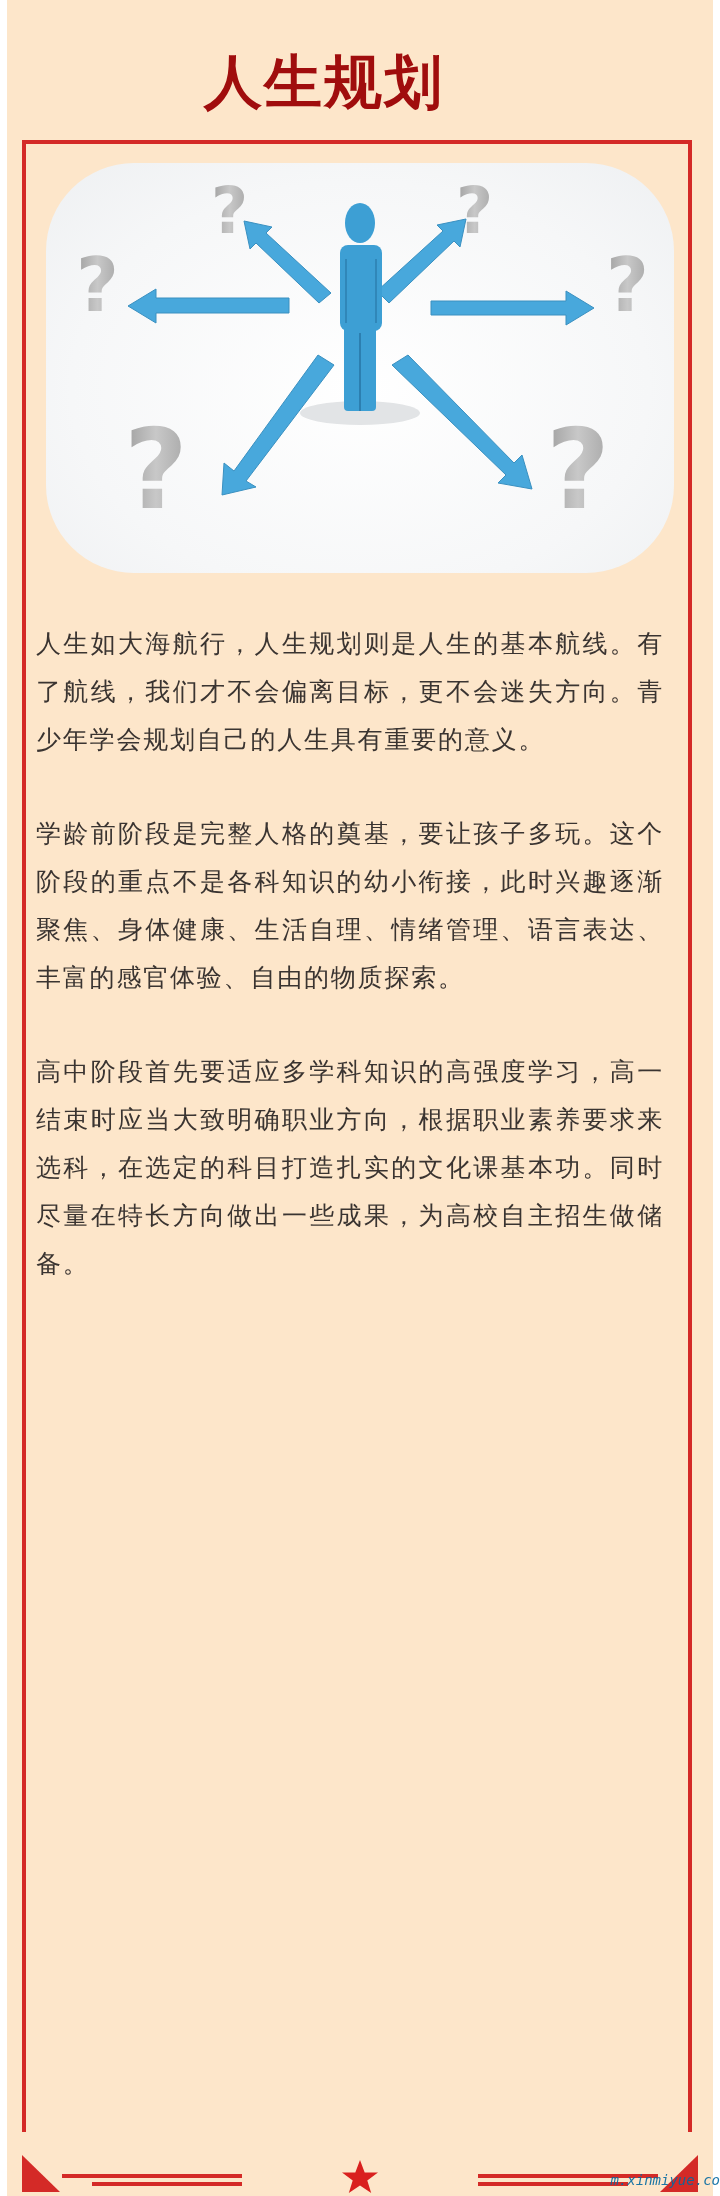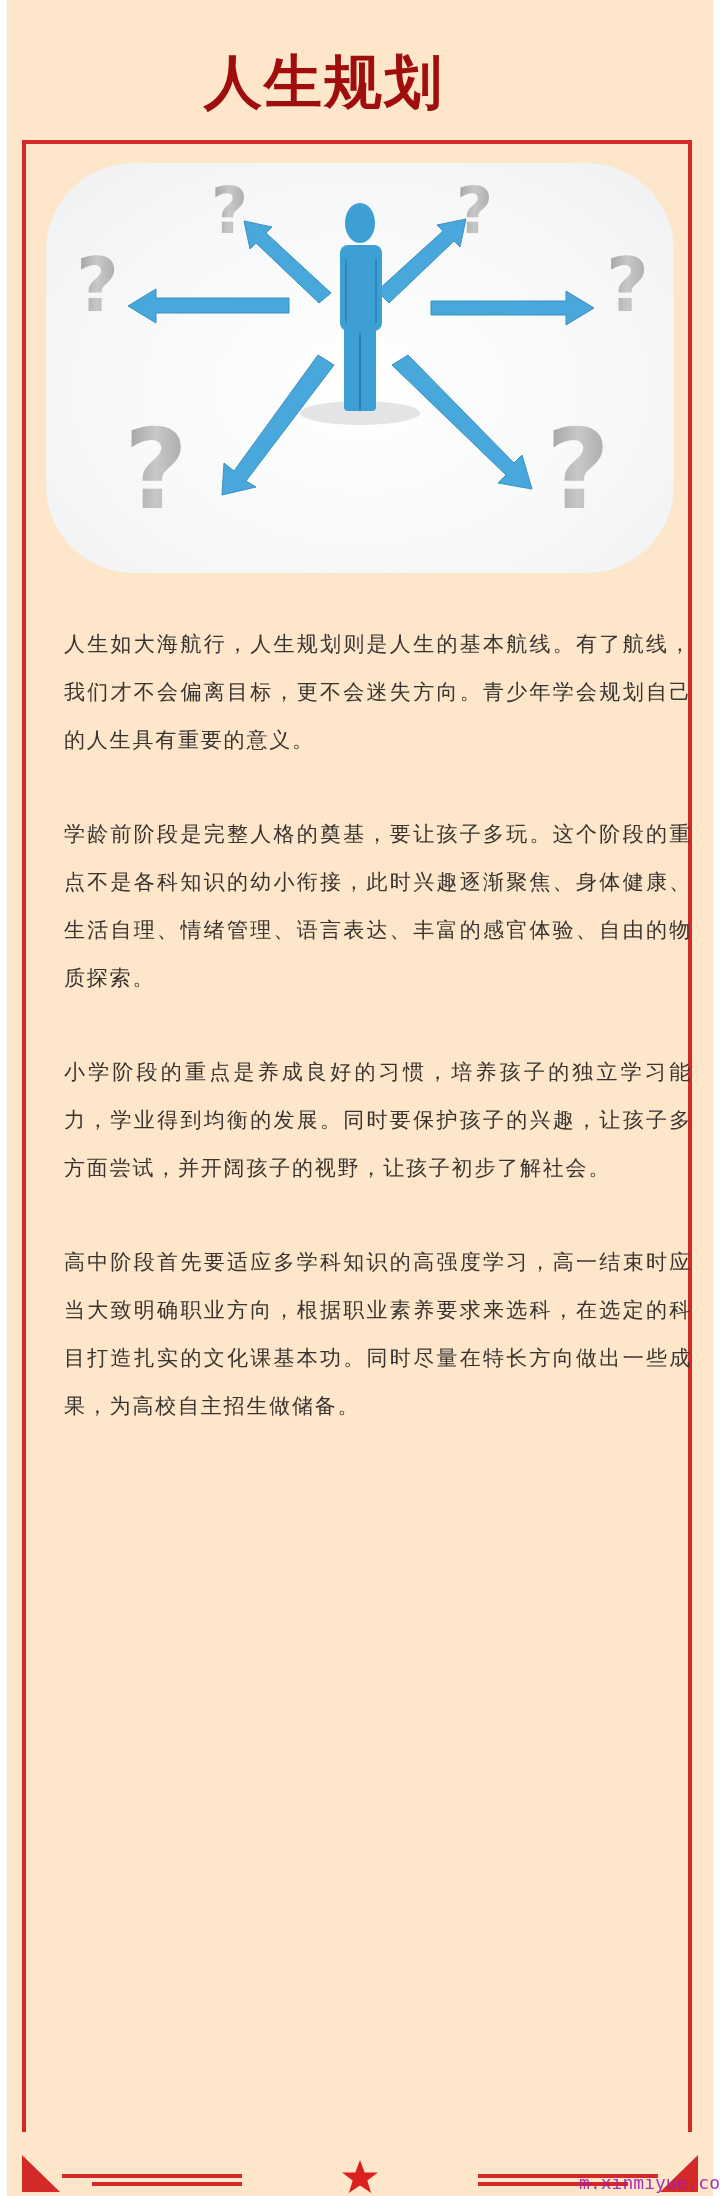--- a/index.html
+++ b/index.html
@@ -22,29 +22,29 @@
     border-top: 4px solid #d42a27; border-left: 4px solid #d42a27; border-right: 4px solid #d42a27;
     box-sizing: border-box;
   }
   .hero {
     position: absolute; left: 46px; top: 163px; width: 628px; height: 410px;
     border-radius: 88px; overflow: hidden;
     background: radial-gradient(ellipse at 50% 55%, #ffffff 0%, #f6f7f8 65%, #eef0f2 100%);
   }
   .hero svg { width: 100%; height: 100%; display: block; }
   .content {
-    position: absolute; left: 64px; top: 620px; width: 628px;
-    color: #3a3431; font-size: 21px; line-height: 48px;
+    position: absolute; left: 36px; top: 620px; width: 628px;
+    color: #3a3431; font-size: 25px; line-height: 48px;
     letter-spacing: 1.8px;
   }
   .content p { margin: 0 0 46px 0; text-align: justify; }
   .bottom-deco { position: absolute; left: 0; top: 2130px; width: 720px; height: 66px; }
   .watermark {
-    position: absolute; right: 0; top: 2172px; color: #a21caf; opacity: 0.9;
-    font-family: "DejaVu Sans Mono", "Liberation Mono", monospace; font-size: 18px;
+    position: absolute; right: 0; top: 2172px; color: #0369a1; opacity: 0.9;
+    font-family: "DejaVu Sans Mono", "Liberation Mono", monospace; font-size: 14px; font-style: italic;
   }
 </style>
 </head>
 <body>
 
 <div class="page"></div>
 
 <h1 class="title">人生规划</h1>
 
 <div class="frame"></div>
@@ -92,21 +92,20 @@
       <text x="560" y="148" font-size="74">?</text>
       <text x="78" y="345" font-size="110">?</text>
       <text x="500" y="345" font-size="110">?</text>
     </g>
   </svg>
 </div>
 
 <div class="content">
   <p>人生如大海航行，人生规划则是人生的基本航线。有了航线，我们才不会偏离目标，更不会迷失方向。青少年学会规划自己的人生具有重要的意义。</p>
   <p>学龄前阶段是完整人格的奠基，要让孩子多玩。这个阶段的重点不是各科知识的幼小衔接，此时兴趣逐渐聚焦、身体健康、生活自理、情绪管理、语言表达、丰富的感官体验、自由的物质探索。</p>
-  <p>小学阶段的重点是养成良好的习惯，培养孩子的独立学习能力，学业得到均衡的发展。同时要保护孩子的兴趣，让孩子多方面尝试，并开阔孩子的视野，让孩子初步了解社会。</p>
   <p>高中阶段首先要适应多学科知识的高强度学习，高一结束时应当大致明确职业方向，根据职业素养要求来选科，在选定的科目打造扎实的文化课基本功。同时尽量在特长方向做出一些成果，为高校自主招生做储备。</p>
 </div>
 
 <svg class="bottom-deco" viewBox="0 0 720 66" xmlns="http://www.w3.org/2000/svg">
   <g fill="#d42a27">
 
     <polygon points="22,25 22,62 60,62"></polygon>
 
     <polygon points="698,25 698,62 660,62"></polygon>
 

